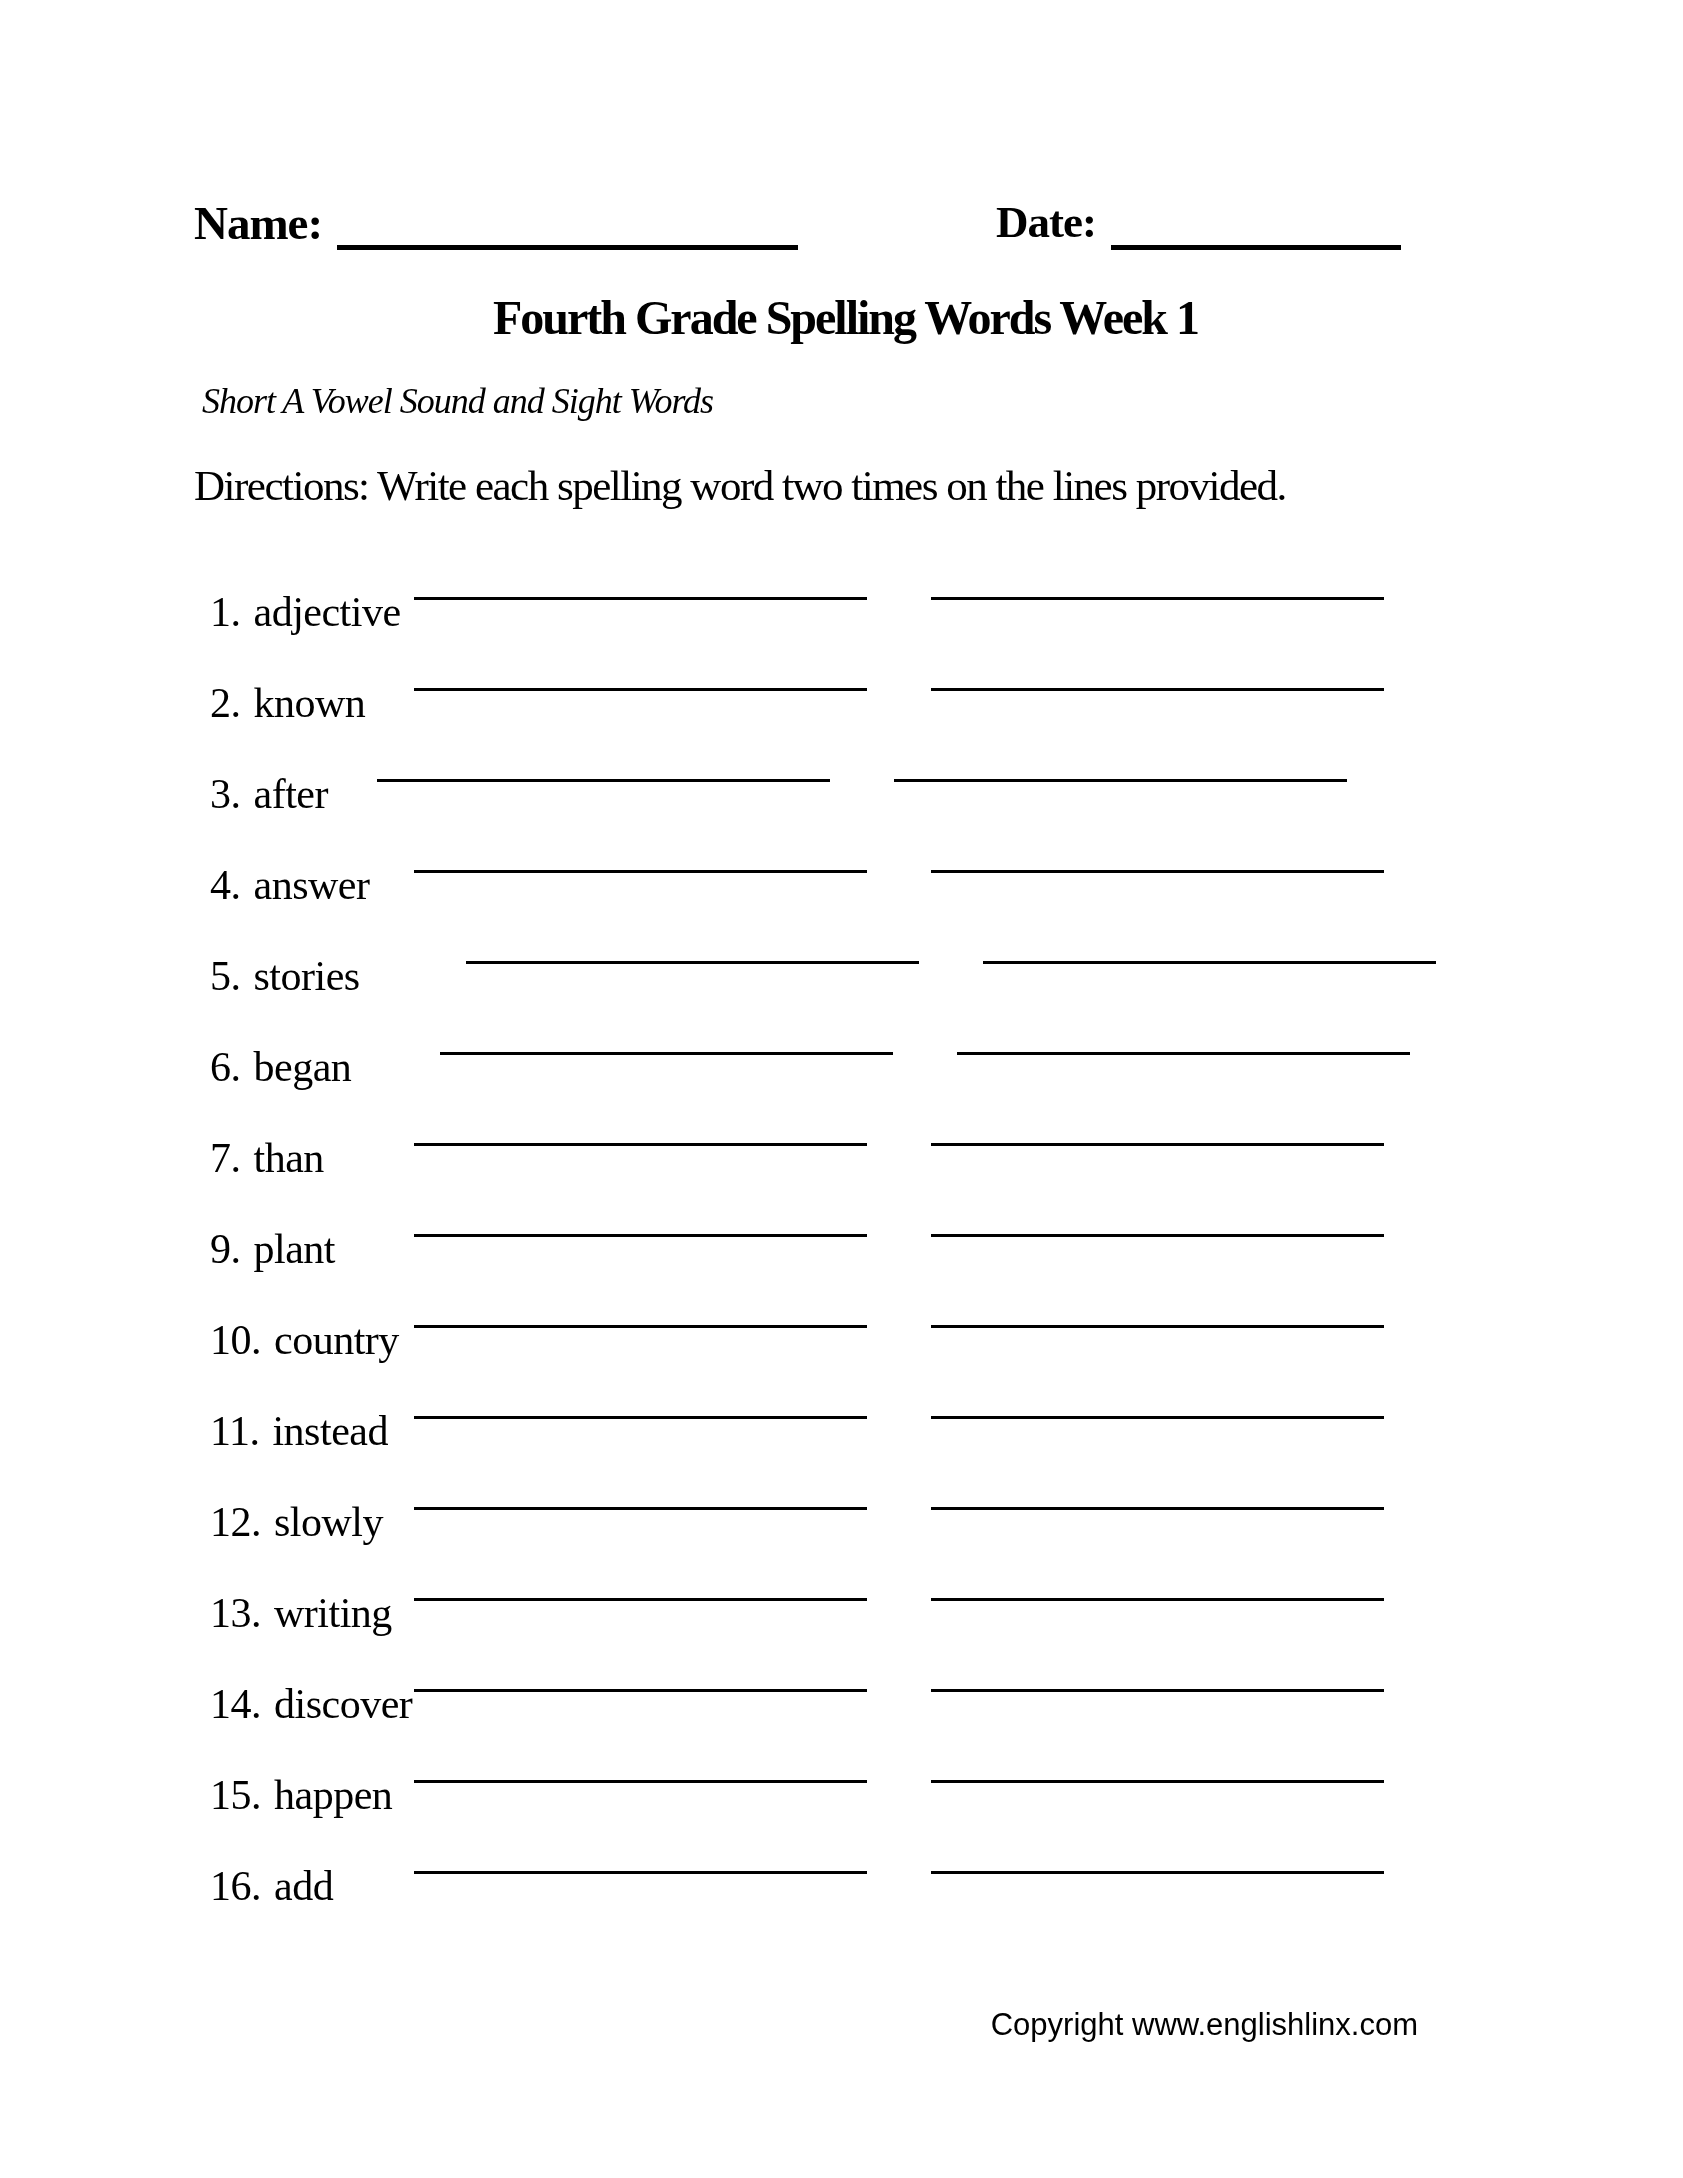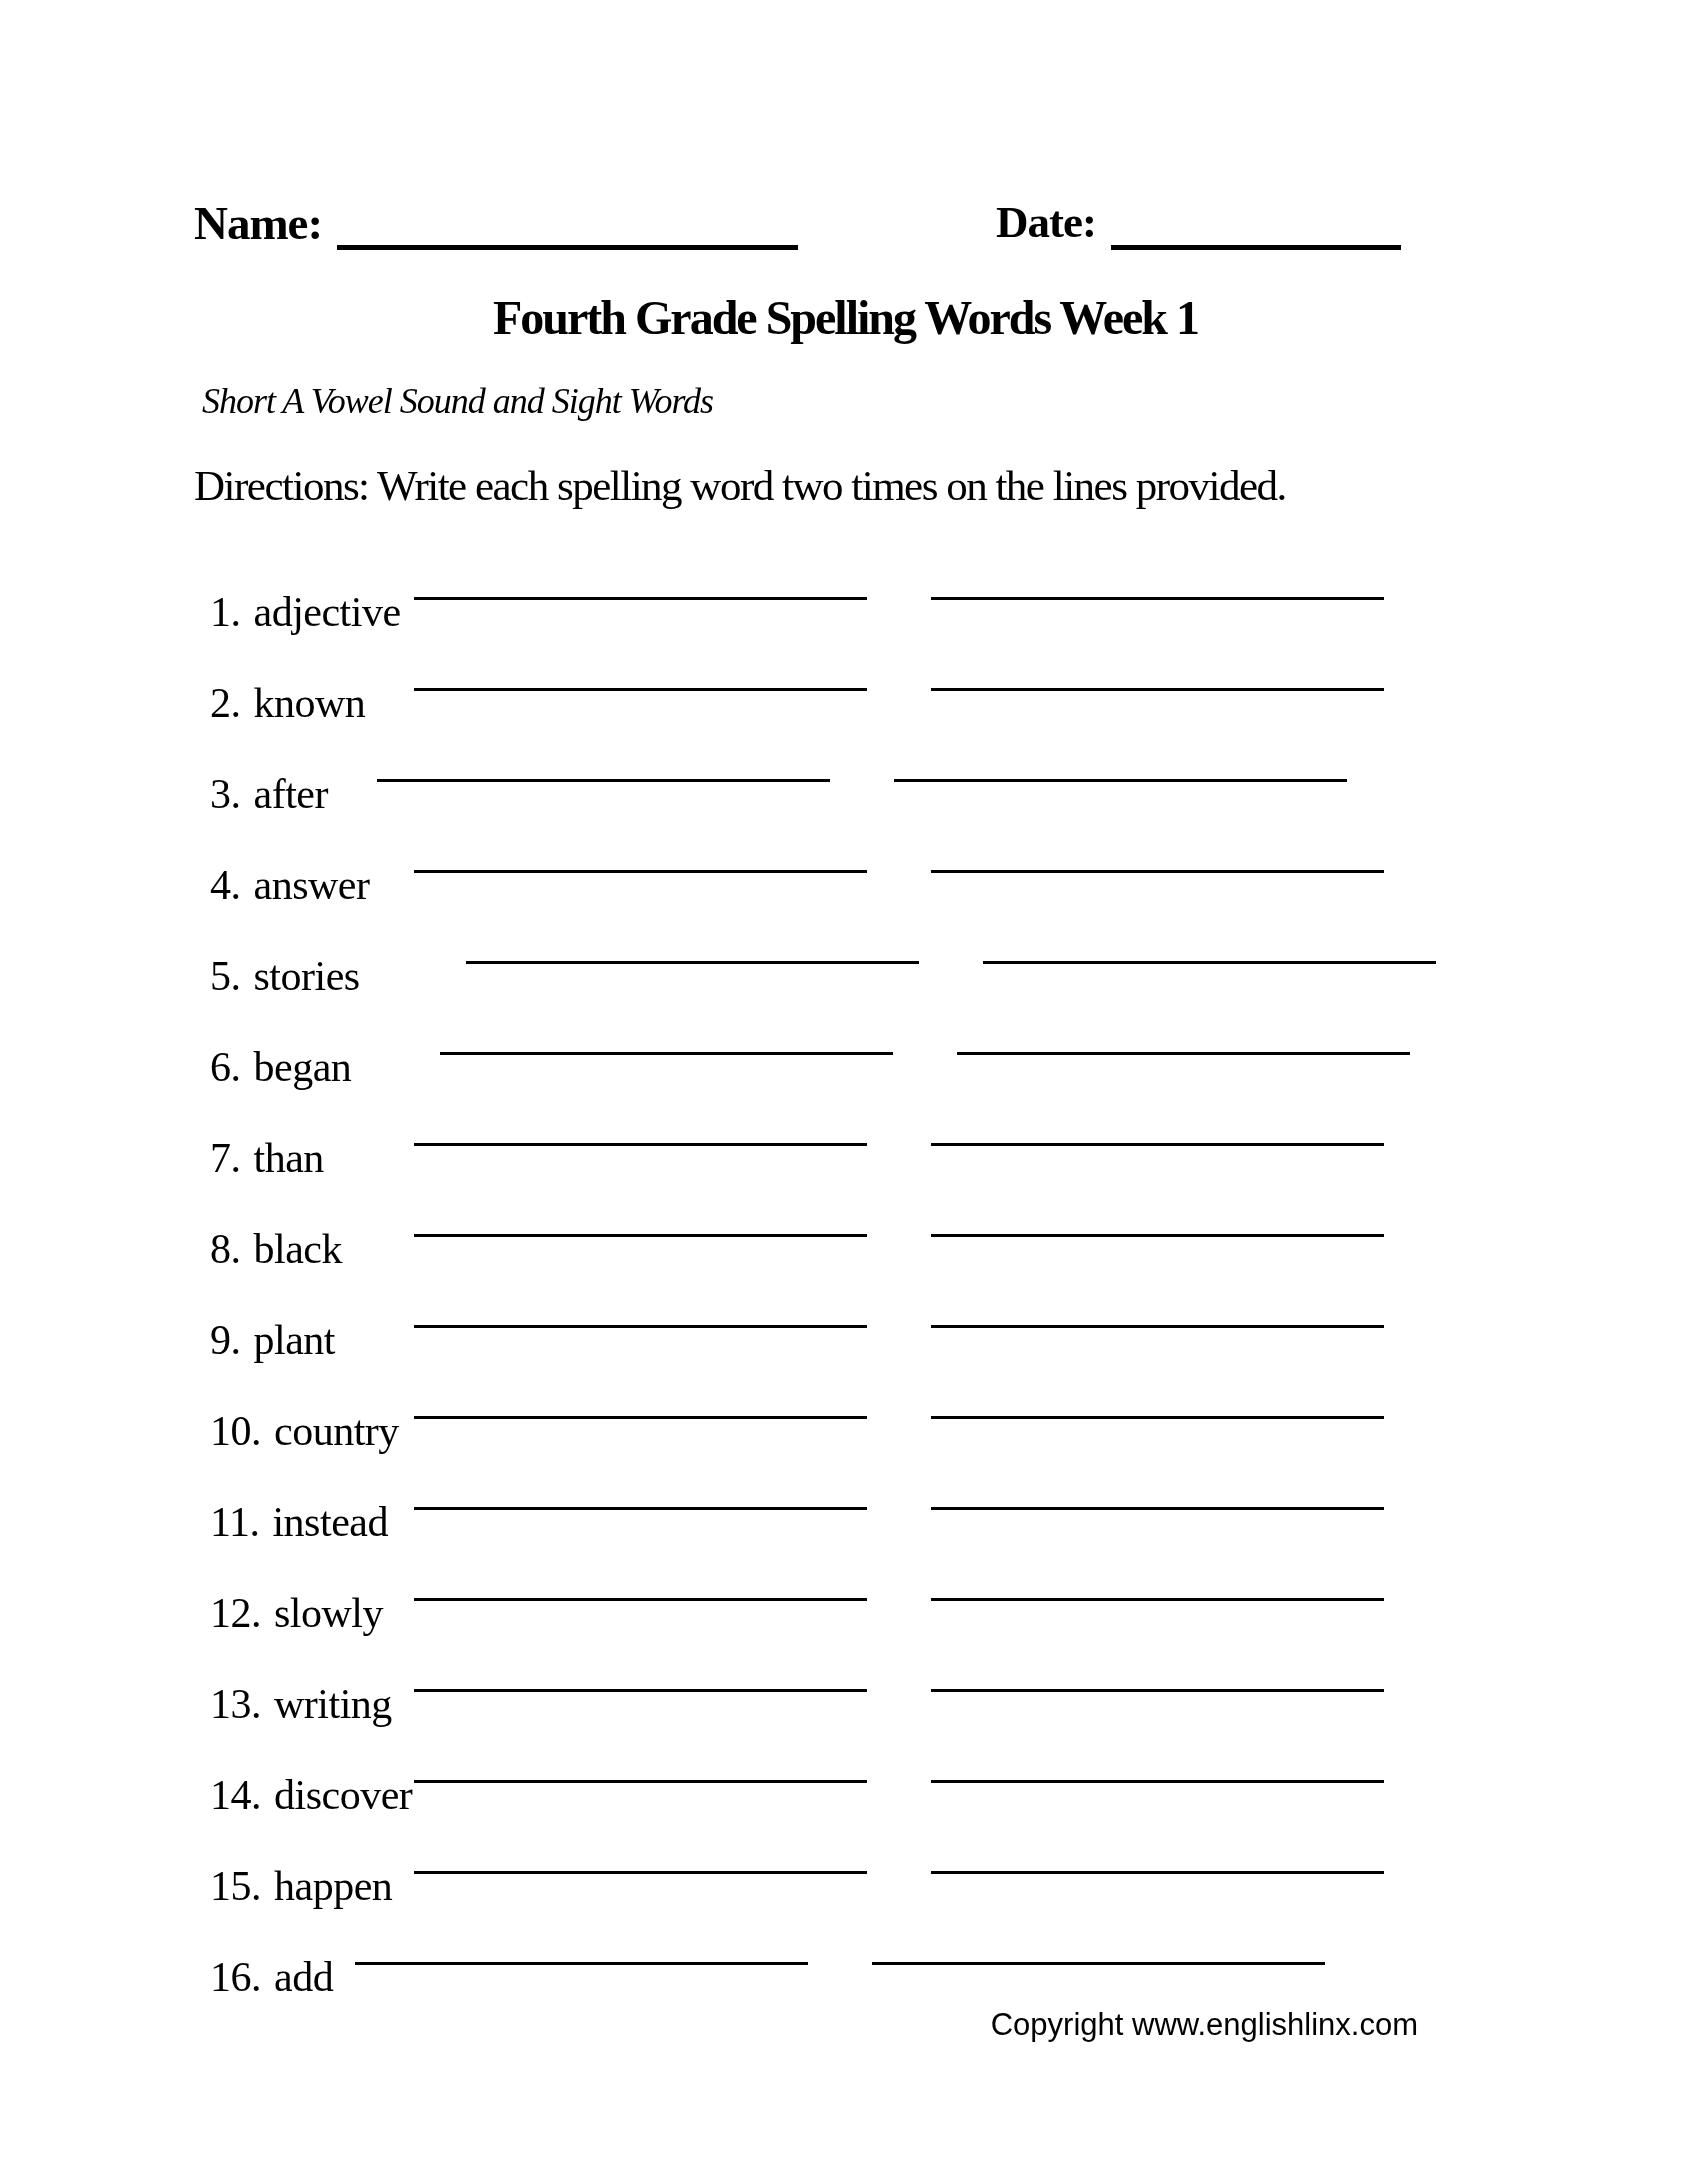--- a/index.html
+++ b/index.html
@@ -127,25 +127,20 @@
       <span class="row-label"><span class="num">6.</span><span class="word">began</span></span>
       <span class="blank b1"></span>
       <span class="blank b2"></span>
     </div>
     <div class="row">
       <span class="row-label"><span class="num">7.</span><span class="word">than</span></span>
       <span class="blank b1"></span>
       <span class="blank b2"></span>
     </div>
     <div class="row">
-      <span class="row-label"><span class="num">8.</span><span class="word">black</span></span>
-      <span class="blank b1"></span>
-      <span class="blank b2"></span>
-    </div>
-    <div class="row">
       <span class="row-label"><span class="num">9.</span><span class="word">plant</span></span>
       <span class="blank b1"></span>
       <span class="blank b2"></span>
     </div>
     <div class="row">
       <span class="row-label"><span class="num">10.</span><span class="word">country</span></span>
       <span class="blank b1"></span>
       <span class="blank b2"></span>
     </div>
     <div class="row">

